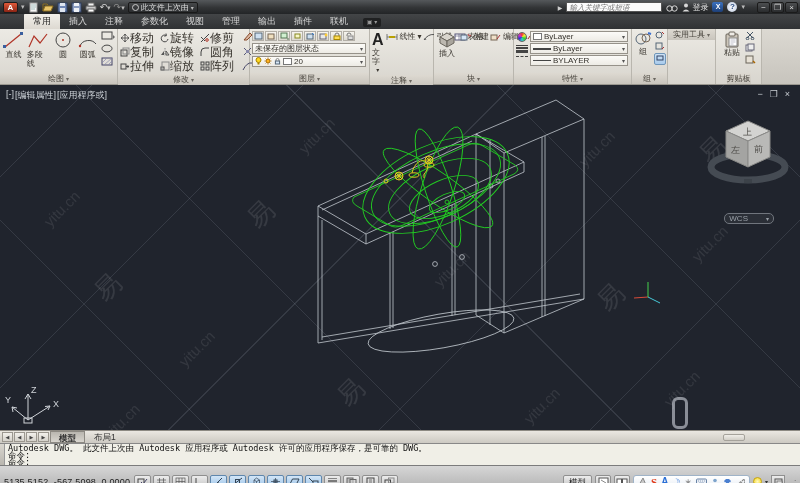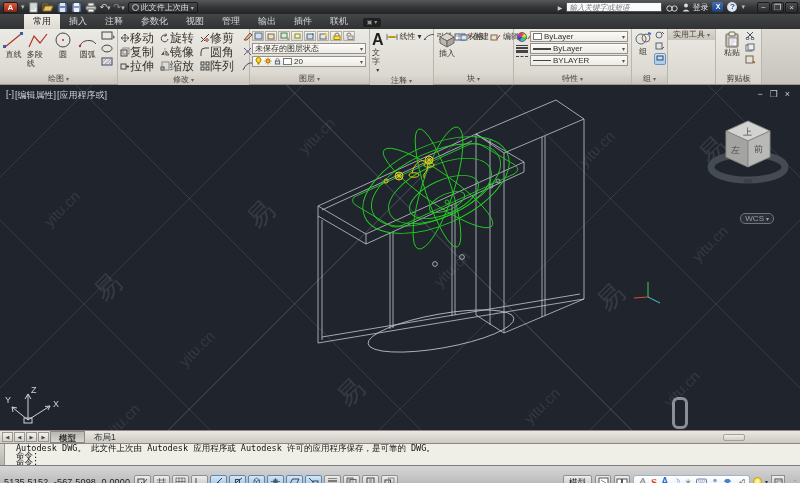--- a/index.html
+++ b/index.html
@@ -69,34 +69,34 @@
  repeating-linear-gradient(45deg,transparent 0 148px,rgba(195,205,220,.13) 148px 149px),
  repeating-linear-gradient(-45deg,transparent 0 148px,rgba(195,205,220,.13) 148px 149px),
  #20242d;overflow:hidden;}
 .vp-label{position:absolute;top:4px;left:6px;font-size:9px;color:#cfd4da;display:flex;gap:1px;}
 .canvas-winbtns{position:absolute;top:4px;right:10px;display:flex;gap:7px;color:#c8cdd3;font-size:9px;}
 .wm{position:absolute;transform:rotate(-45deg);color:rgba(255,255,255,.09);font-size:15px;white-space:nowrap;}
 .wmc{position:absolute;transform:rotate(-45deg);color:rgba(255,255,255,.10);font-size:26px;}
 .wmlogo{position:absolute;bottom:1px;right:112px;display:flex;align-items:center;gap:4px;color:rgba(155,162,174,.62);font-size:40px;font-weight:bold;letter-spacing:2px;font-family:"Liberation Sans",sans-serif;}
 .wmlogo .lgbox{width:16px;height:32px;border:3px solid rgba(225,230,238,.55);border-radius:6px;}
 .viewcube{position:absolute;top:20px;right:4px;}
-.wcs-pill{position:absolute;top:128px;right:26px;height:11px;display:flex;align-items:center;gap:2px;padding:0 4px;border:1px solid #70757d;border-radius:5px;color:#9aa0a8;font-size:8px;background:rgba(255,255,255,.05);}
+.wcs-pill{position:absolute;top:128px;right:26px;height:11px;display:flex;align-items:center;gap:18px;padding:0 4px;border:1px solid #70757d;border-radius:5px;color:#9aa0a8;font-size:8px;background:rgba(255,255,255,.05);}
 .model-svg{position:absolute;top:0;left:0;}
 
 
 .filetabs{position:absolute;top:430px;left:0;width:800px;height:13px;background:linear-gradient(#eae7e1,#ccc9c2);display:flex;align-items:center;padding-left:2px;gap:1px;border-top:1px solid #8d8a83;}
 .navbtn{width:11px;height:10px;background:linear-gradient(#f2f0eb,#d5d2cb);border:1px solid #9b978f;font-size:5px;color:#444;text-align:center;line-height:9px;}
 .ftab{height:12px;padding:0 8px;font-size:8.5px;line-height:12px;color:#333;}
 .ftab.active{background:linear-gradient(#b9b6af,#d8d5ce);border:1px solid #8d8a83;font-weight:bold;}
 .ft-grip{margin-left:auto;margin-right:55px;width:22px;height:7px;border:1px solid #a5a29b;border-radius:2px;background:linear-gradient(#f0eee9,#d2cfc8);}
 
 
 .cmdwin{position:absolute;top:443px;left:0;width:800px;height:22px;background:#f0efe7;border-top:1px solid #888;display:flex;font-family:"DejaVu Sans Mono","Liberation Mono",monospace;}
 .cmd-grip{width:5px;background:linear-gradient(#d8d5ce,#b9b6af);border-right:1px solid #999;}
-.cmd-lines{flex:1;padding:1px 11px 0;}
+.cmd-lines{flex:1;padding:1px 3px 0;}
 .cmd-lines div{font-size:8.5px;line-height:7px;color:#111;white-space:nowrap;}
 
 
 .statusbar{position:absolute;top:465px;left:0;width:800px;height:32px;background:linear-gradient(#d6d6d6,#a7a7a7);border-top:1px solid #7c7c7c;display:flex;align-items:center;gap:2px;padding:0 4px;}
 .coords{width:128px;font-size:9px;color:#1c1c1c;letter-spacing:.2px;}
 .stbtn{width:17px;height:13px;border:1px solid #8f8f8f;border-radius:2px;background:linear-gradient(#ececec,#c6c6c6);display:inline-flex;align-items:center;justify-content:center;}
 .stbtn[data-on="true"]{background:linear-gradient(#d3e6f7,#9cc3e8);border-color:#5f87ad;}
 .st-right{margin-left:auto;display:flex;align-items:center;gap:3px;}
 .model-btn{height:13px;padding:0 5px;font-size:8.5px;line-height:12px;color:#222;border:1px solid #8f8f8f;border-radius:2px;background:linear-gradient(#ececec,#c6c6c6);}
 .lvbtn{width:16px;height:13px;border:1px solid #8f8f8f;border-radius:2px;background:linear-gradient(#ececec,#c6c6c6);display:inline-flex;align-items:center;justify-content:center;}

